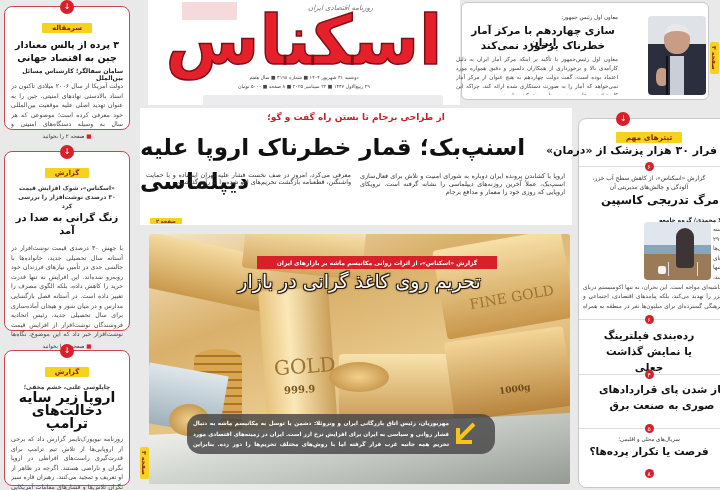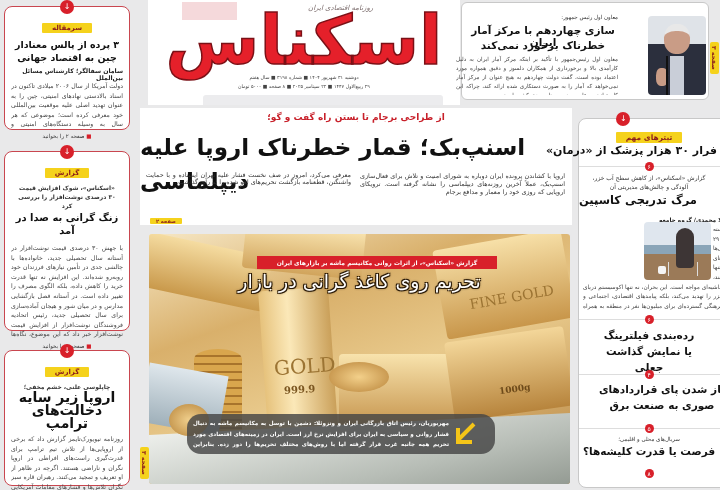--- a/index.html
+++ b/index.html
@@ -120,21 +120,21 @@
   <div class="pin" style="top:-7px;left:30%">↓</div>
   <div style="position:absolute;left:0;width:140px;top:6px;text-align:center"><span class="tag rtl" style="font-size:7.5px">تیترهای مهم</span></div>
 
   <div class="abs rtl" style="left:0;top:25px;width:150px;text-align:right;padding-right:12px;font-size:11px;font-weight:bold;color:#111;white-space:nowrap">فرار ۳۰ هزار پزشک از «درمان»</div>
   <div class="abs" style="left:0;top:47px;width:150px;height:1px;background:#ddd"></div>
   <div class="abs" style="left:0;top:43px;width:140px">
       <div class="dot">۶</div>
     </div>
 
   <div class="abs kicker rtl" style="left:0;top:54px;width:140px;padding:0 10px">گزارش «اسکناس»، از کاهش سطح آب خزر، آلودگی و چالش‌های مدیریتی آن</div>
-  <div class="abs rtl" style="left:0;top:74px;width:140px;text-align:left;font-size:11.5px;font-weight:bold;color:#111">مرگ تدریجی کاسپین</div>
+  <div class="abs rtl" style="left:0;top:74px;width:140px;text-align:right;font-size:11.5px;font-weight:bold;color:#111">مرگ تدریجی کاسپین</div>
   <div class="abs rtl" style="left:80px;top:98px;font-size:5.8px;font-weight:bold;color:#222;white-space:nowrap">سهیلا محمدی/ گروه جامعه</div>
   <div class="abs" style="left:65px;top:103px;width:67px;height:58px;border-radius:4px;overflow:hidden;background:linear-gradient(#dfe6ee 0 40%,#8aa5b8 40% 55%,#9b7a58 55% 100%)">
     <div class="abs" style="left:32px;top:6px;width:18px;height:40px;border-radius:9px 9px 4px 4px;background:#3d3535"></div>
     <div class="abs" style="left:24px;top:40px;width:30px;height:14px;border-left:1px solid #ddd;border-right:1px solid #ddd"></div>
     <div class="abs" style="left:14px;top:44px;width:8px;height:8px;background:#f4f4f4;border-radius:2px"></div>
   </div>
   <div class="abs body" style="left:134px;top:106px;width:100px;height:58px;overflow:hidden;font-size:5.8px;line-height:9.5px;color:#444">دریای خزر، بزرگ‌ترین پهنه آبی بسته جهان، این روزها با کاهش بی‌سابقه ۲۹ متری سطح آب و ورود گسترده آلودگی‌ها و نبود مدیریت یکپارچه میان کشورهای حاشیه‌ای مواجه است. این بحران، نه تنها اکوسیستم دریای خزر را تهدید می‌کند، بلکه پیامدهای اقتصادی، اجتماعی و فرهنگی گسترده‌ای برای میلیون‌ها نفر در منطقه به همراه دارد...</div>
   <div class="abs body" style="left:4px;top:164px;width:140px;height:28px;overflow:hidden;font-size:5.8px;line-height:9.3px;color:#444">حاشیه‌ای مواجه است. این بحران، نه تنها اکوسیستم دریای خزر را تهدید می‌کند، بلکه پیامدهای اقتصادی، اجتماعی و فرهنگی گسترده‌ای برای میلیون‌ها نفر در منطقه به همراه دارد...</div>
   <div class="abs" style="left:0;top:200px;width:150px;height:1px;background:#ddd"></div>
   <div class="abs" style="left:0;top:196px;width:140px">
@@ -147,17 +147,17 @@
       <div class="dot">۴</div>
     </div>
 
   <div class="abs rtl" style="left:8px;top:262px;width:150px;text-align:center;font-size:10.5px;line-height:16px;font-weight:bold;color:#111">باز شدن پای قراردادهای صوری به صنعت برق</div>
   <div class="abs" style="left:0;top:309px;width:150px;height:1px;background:#ddd"></div>
   <div class="abs" style="left:0;top:305px;width:140px">
       <div class="dot">۵</div>
     </div>
 
   <div class="abs kicker rtl" style="left:0;top:316px;width:140px;font-size:5.5px">سریال‌های محلی و اقلیمی؛</div>
-  <div class="abs rtl" style="left:0;top:326px;width:140px;text-align:center;font-size:10.5px;font-weight:bold;color:#111">فرصت یا قدرت کلیشه‌ها؟</div>
+  <div class="abs rtl" style="left:0;top:326px;width:140px;text-align:center;font-size:10.5px;font-weight:bold;color:#111">فرصت یا تکرار پرده‌ها؟</div>
   <div class="abs" style="left:0;top:350px;width:140px">
       <div class="dot">۸</div>
     </div>
 </div>
 
 </body></html>

